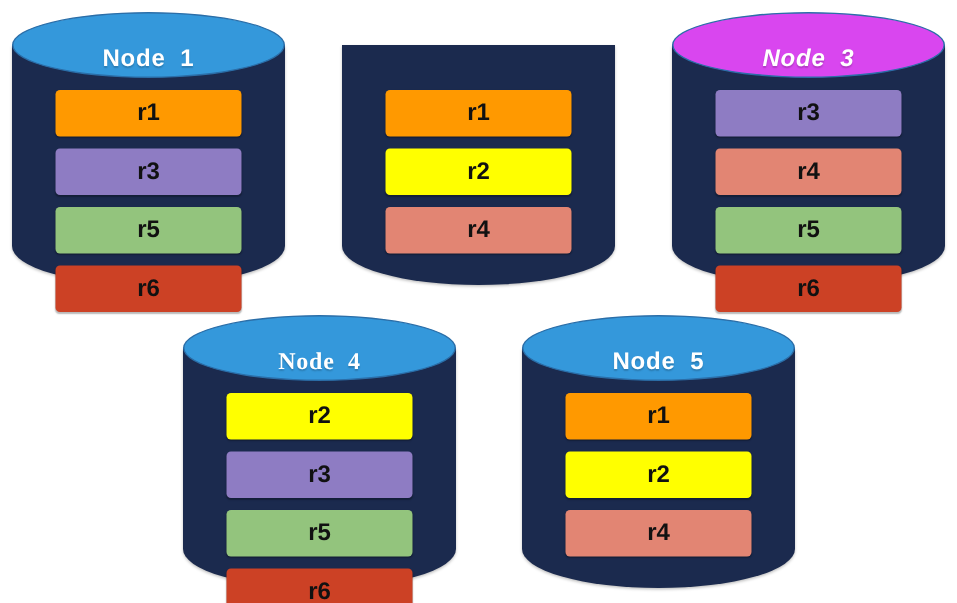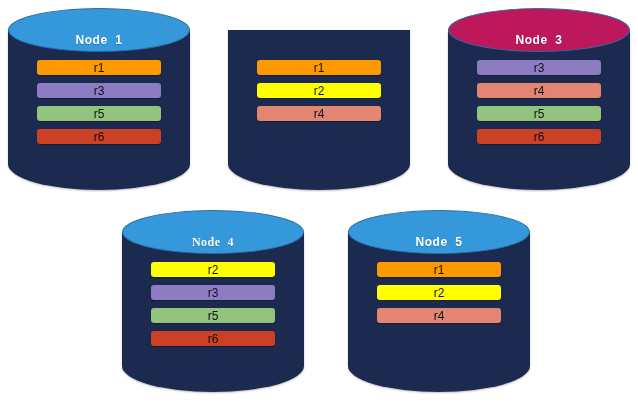--- a/index.html
+++ b/index.html
@@ -45,47 +45,47 @@
     background: #3498db;
     border-radius: 50% / 50%;
     border: 1px solid #2b6ea8;
     box-sizing: border-box;
     display: flex;
     align-items: center;
     justify-content: center;
   }
   .node-title {
     color: #ffffff;
-    font-size: 12px;
+    font-size: 16px;
     font-weight: bold;
     letter-spacing: 0.5px;
     white-space: pre;
     line-height: 1;
     text-shadow: 0 1px 1px rgba(0,0,0,0.18);
     margin-top: 20px;
   }
 
   
   .bars {
     position: absolute;
     left: 16%;
     right: 16%;
     top: 52px;
     display: flex;
     flex-direction: column;
     gap: 8px;
   }
   .bar {
-    height: 15px;
+    height: 31px;
     border-radius: 3px;
     display: flex;
     align-items: center;
     justify-content: center;
-    font-size: 12px;
-    font-weight: normal;
+    font-size: 16px;
+    font-weight: bold;
     color: #111111;
     line-height: 1;
     box-shadow: 0 1px 1px rgba(0,0,0,0.28);
   }
 </style>
 </head>
 <body>
 
 <div id="stage">
     <div class="node" style="left: 8px; top: 8px; width: 182px; height: 182px;">
@@ -109,21 +109,21 @@
       </div>
     </div>
     <div class="node" style="left: 448px; top: 8px; width: 182px; height: 182px;">
       <div class="cyl-body" style="background: rgb(27, 42, 78);"></div>
       <div class="bars">
         <div class="bar" style="background: rgb(142, 124, 195);">r3</div>
         <div class="bar" style="background: rgb(226, 133, 115);">r4</div>
         <div class="bar" style="background: rgb(147, 196, 125);">r5</div>
         <div class="bar" style="background: rgb(204, 65, 37);">r6</div>
       </div>
-      <div class="cyl-top" style="background: #be185d;">
+      <div class="cyl-top" style="background: #d946ef; font-style: italic;">
         <div class="node-title" style="color: rgb(255, 255, 255);">Node  3</div>
       </div>
     </div>
     <div class="node" style="left: 122px; top: 210px; width: 182px; height: 182px;">
       <div class="cyl-body" style="background: rgb(27, 42, 78);"></div>
       <div class="bars">
         <div class="bar" style="background: rgb(255, 255, 0);">r2</div>
         <div class="bar" style="background: rgb(142, 124, 195);">r3</div>
         <div class="bar" style="background: rgb(147, 196, 125);">r5</div>
         <div class="bar" style="background: rgb(204, 65, 37);">r6</div>

